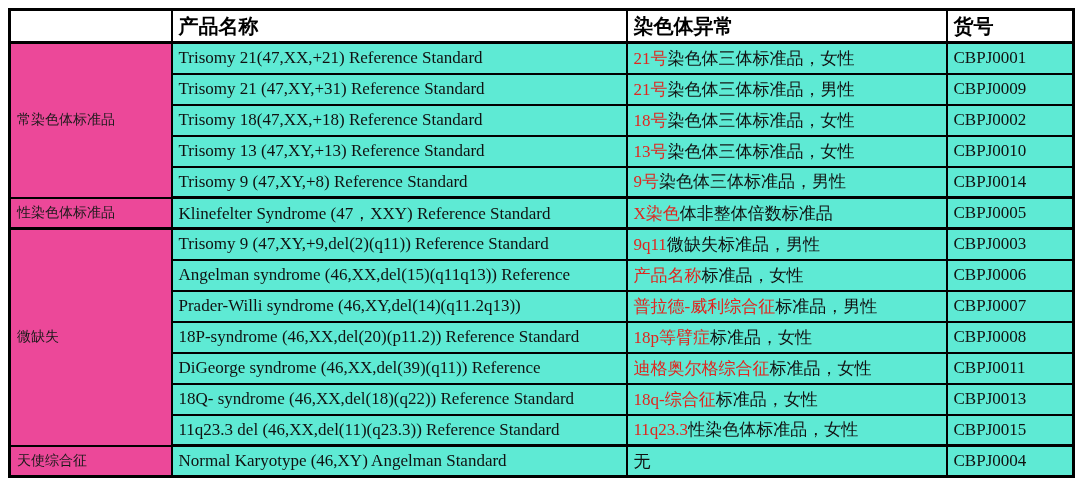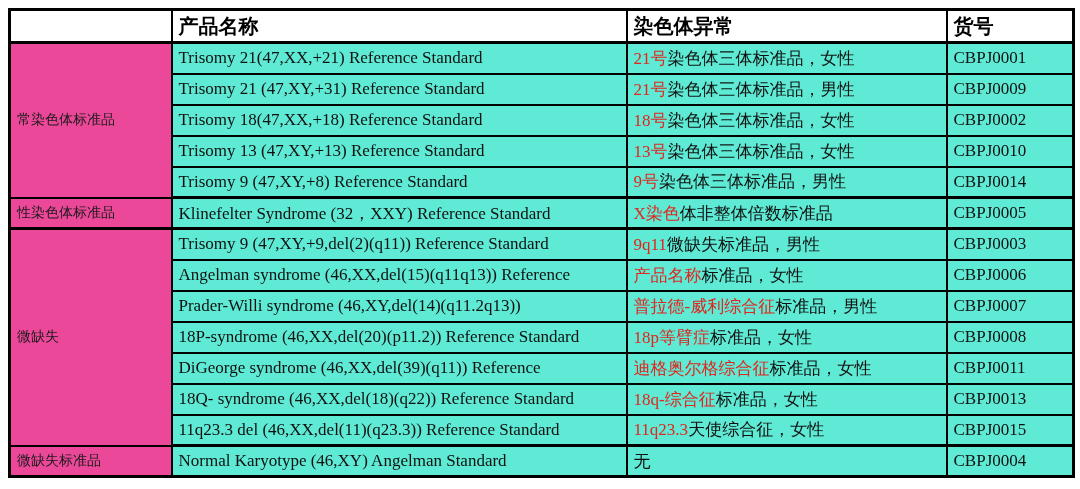--- a/index.html
+++ b/index.html
@@ -104,21 +104,21 @@
         <td class="abn"><span class="hl">13号</span><span>染色体三体标准品，女性</span></td>
         <td class="code">CBPJ0010</td>
       </tr>
       <tr class="group-end">
         <td class="prod">Trisomy 9 (47,XY,+8) Reference Standard</td>
         <td class="abn"><span class="hl">9号</span><span>染色体三体标准品，男性</span></td>
         <td class="code">CBPJ0014</td>
       </tr>
       <tr class="group-end">
         <td class="cat">性染色体标准品</td>
-        <td class="prod">Klinefelter Syndrome (32，XXY) Reference Standard</td>
+        <td class="prod">Klinefelter Syndrome (47，XXY) Reference Standard</td>
         <td class="abn"><span class="hl">X染色</span><span>体非整体倍数标准品</span></td>
         <td class="code">CBPJ0005</td>
       </tr>
       <tr>
         <td class="cat" rowspan="7">微缺失</td>
         <td class="prod">Trisomy 9 (47,XY,+9,del(2)(q11)) Reference Standard</td>
         <td class="abn"><span class="hl">9q11</span><span>微缺失标准品，男性</span></td>
         <td class="code">CBPJ0003</td>
       </tr>
       <tr>
@@ -141,24 +141,24 @@
         <td class="abn"><span class="hl">迪格奥尔格综合征</span><span>标准品，女性</span></td>
         <td class="code">CBPJ0011</td>
       </tr>
       <tr>
         <td class="prod">18Q- syndrome (46,XX,del(18)(q22)) Reference Standard</td>
         <td class="abn"><span class="hl">18q-综合征</span><span>标准品，女性</span></td>
         <td class="code">CBPJ0013</td>
       </tr>
       <tr class="group-end">
         <td class="prod">11q23.3 del (46,XX,del(11)(q23.3)) Reference Standard</td>
-        <td class="abn"><span class="hl">11q23.3</span><span>天使综合征，女性</span></td>
+        <td class="abn"><span class="hl">11q23.3</span><span>性染色体标准品，女性</span></td>
         <td class="code">CBPJ0015</td>
       </tr>
       <tr>
-        <td class="cat">微缺失标准品</td>
+        <td class="cat">天使综合征</td>
         <td class="prod">Normal Karyotype (46,XY) Angelman Standard</td>
         <td class="abn"><span class="hl"></span><span>无</span></td>
         <td class="code">CBPJ0004</td>
       </tr>
     </tbody>
   </table>
 </div>
 
 </body></html>

